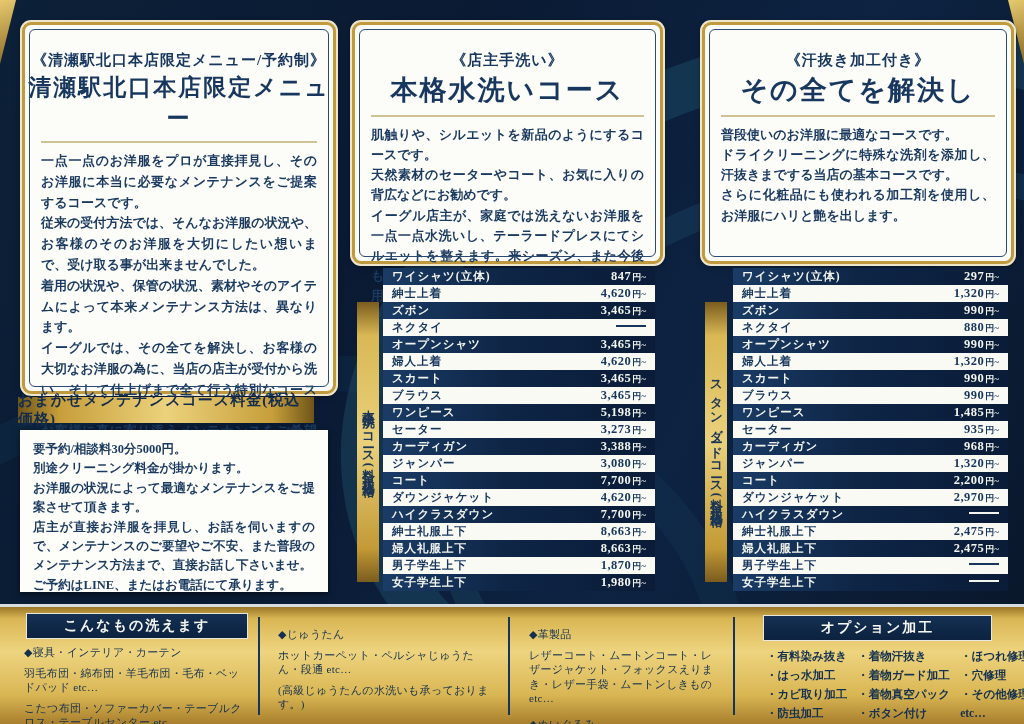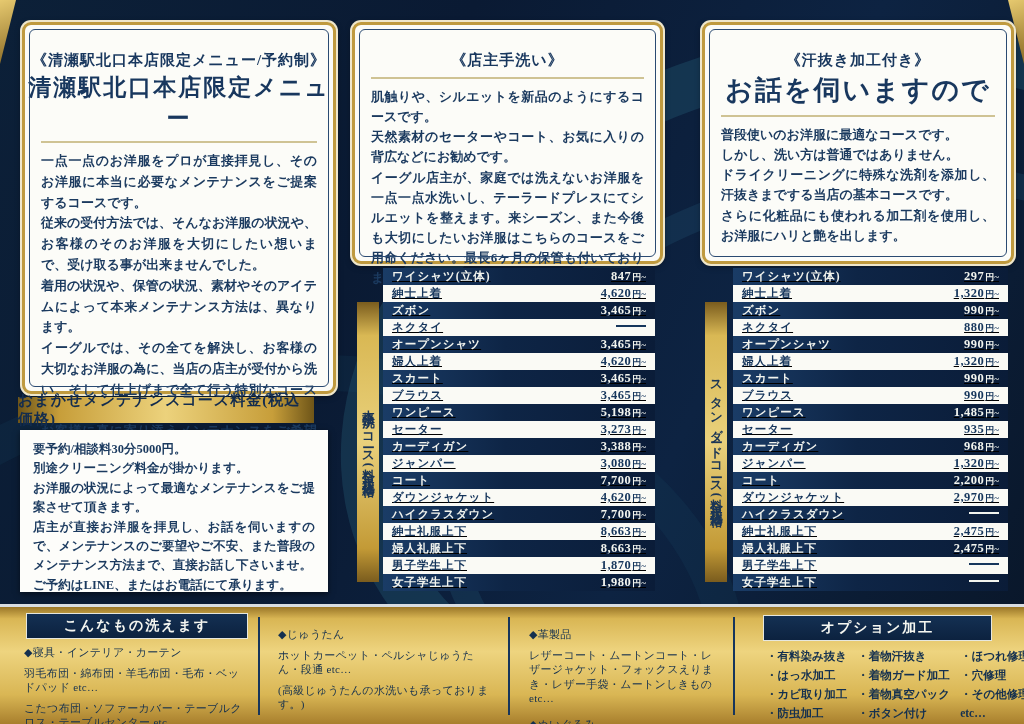--- a/index.html
+++ b/index.html
@@ -43,21 +43,21 @@
       box-shadow:0 2px 6px rgba(0,0,0,.5);}
   #note-box p{margin:0;text-align:justify;}
 
   
   .side-bar{position:absolute;width:22px;height:280px;z-index:2;
       background:linear-gradient(180deg,#7a5c1e 0%,#d9b854 12%,#e9d17c 50%,#c39a36 88%,#7a5c1e 100%);
       color:#1a3556;display:flex;align-items:center;justify-content:center;
       writing-mode:vertical-rl;font-size:12.5px;font-weight:700;letter-spacing:2px;}
   #bar-mizuarai{left:357px;top:302px;}
   #bar-standard{left:705px;top:302px;}
-  .price-table{position:absolute;z-index:2;text-decoration:underline;}
+  .price-table{position:absolute;z-index:2;}
   #table-mizuarai{left:383px;top:268px;width:272px;}
   #table-standard{left:733px;top:268px;width:275px;}
   .price-row{height:17px;display:flex;align-items:center;justify-content:space-between;padding:0 9px;}
   .price-row.dark{background:linear-gradient(90deg,#1a3c66 0%,#0e2546 45%,#0a1c38 100%);color:#f2f4ee;}
   .price-row.light{background:#fafaf5;color:#16365c;}
   .price-row .item{font-size:11.5px;font-weight:700;letter-spacing:1px;white-space:nowrap;}
   .price-row .price{font-weight:700;white-space:nowrap;display:flex;align-items:baseline;}
   .price-row .num{font-size:12.5px;letter-spacing:.5px;}
   .price-row .yen{font-size:9px;margin-left:1px;}
   .dashline{display:inline-block;width:30px;height:2px;background:currentColor;margin-bottom:3px;}
@@ -105,38 +105,38 @@
         <p class="line">着用の状況や、保管の状況、素材やそのアイテムによって本来メンテナンス方法は、異なります。</p>
         <p class="line">イーグルでは、その全てを解決し、お客様の大切なお洋服の為に、当店の店主が受付から洗い、そして仕上げまで全て行う特別なコースをご用意させて頂きました。</p>
         <p class="line">お客様に真に寄り添うメンテナンスをご希望の場合は、こちらのコースをご予約ください。</p>
         <p class="line">※事前にご予約のご連絡をお願い致します。</p>
       </div>
   </div>
 
   <div class="course-box" id="box-mizuarai">
     <div class="course-head">
       <div class="course-sub">《店主手洗い》</div>
+      <div class="course-title">本格水洗いコース</div>
     </div>
     <div class="course-sep"></div>
     <div class="course-body">
         <p class="line">肌触りや、シルエットを新品のようにするコースです。</p>
         <p class="line">天然素材のセーターやコート、お気に入りの背広などにお勧めです。</p>
         <p class="line">イーグル店主が、家庭では洗えないお洋服を一点一点水洗いし、テーラードプレスにてシルエットを整えます。来シーズン、また今後も大切にしたいお洋服はこちらのコースをご用命ください。最長6ヶ月の保管も付いております。</p>
       </div>
   </div>
 
   <div class="course-box" id="box-standard">
     <div class="course-head">
       <div class="course-sub">《汗抜き加工付き》</div>
-      <div class="course-title">お話を伺いますので</div>
+      <div class="course-title">その全てを解決し</div>
     </div>
     <div class="course-sep"></div>
     <div class="course-body">
         <p class="line">普段使いのお洋服に最適なコースです。</p>
-        <p class="line">しかし、洗い方は普通ではありません。</p>
         <p class="line">ドライクリーニングに特殊な洗剤を添加し、汗抜きまでする当店の基本コースです。</p>
         <p class="line">さらに化粧品にも使われる加工剤を使用し、お洋服にハリと艶を出します。</p>
       </div>
   </div>
 
   <div id="banner-omakase">おまかせメンテナンスコース料金(税込価格)</div>
   <div id="note-box">
       <p class="line">要予約/相談料30分5000円。</p>
       <p class="line">別途クリーニング料金が掛かります。</p>
       <p class="line">お洋服の状況によって最適なメンテナンスをご提案させて頂きます。</p>

